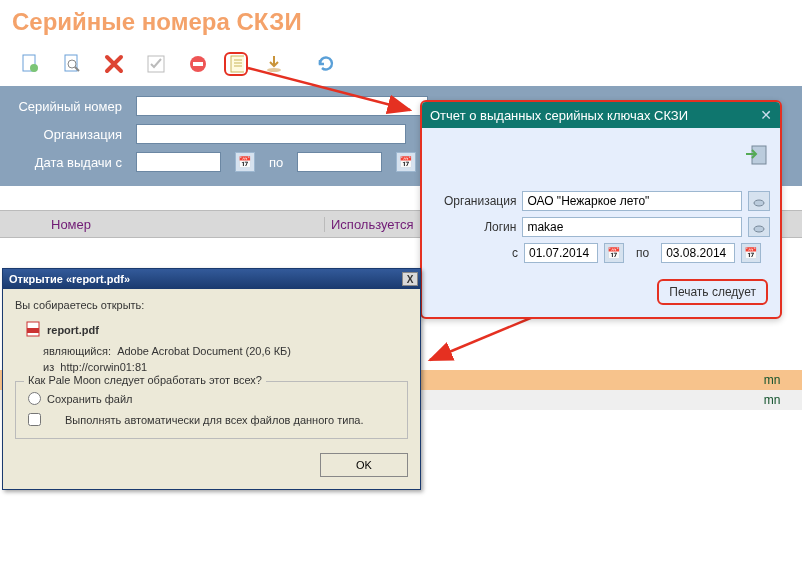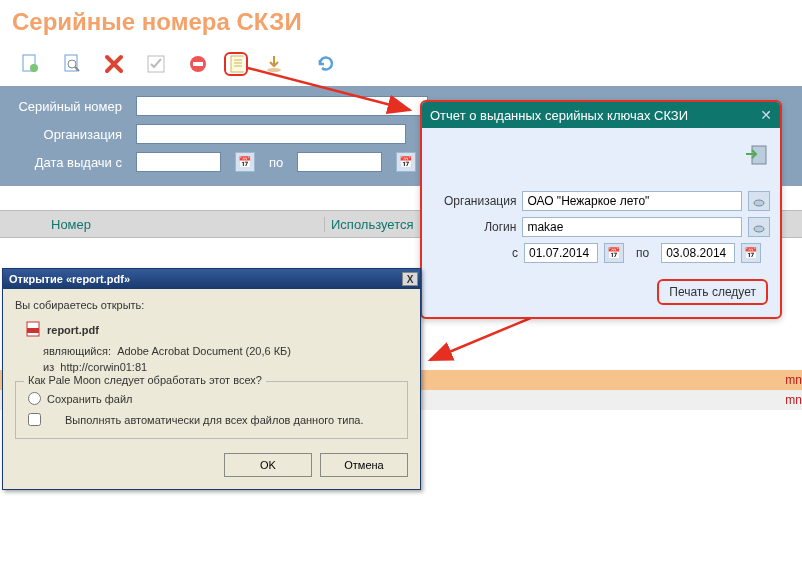--- a/index.html
+++ b/index.html
@@ -9,27 +9,27 @@
   .tb-icon { width:24px; height:24px; display:flex; align-items:center; justify-content:center; cursor:pointer; }
   .tb-highlight { border: 2px solid #e53021; border-radius:6px; padding:2px; margin:-4px; }
   .filter-panel { background:#89a2bb; padding:10px 12px 14px; color:#fff; font-size:13px; display:flex; flex-direction:column; gap:8px; }
   .filter-row { display:flex; align-items:center; gap:14px; }
   .filter-row label { width:110px; text-align:right; }
   .filter-row input[type=text] { height:20px; border:1px solid #6b87a3; padding:0 4px; font-size:12px; }
   .fld-wide { width:270px; }
   .fld-date { width:85px; }
   .cal-btn, .lookup-btn { width:20px; height:20px; background:#d6e2ef; border:1px solid #9db7d0; display:flex; align-items:center; justify-content:center; font-size:11px; color:#4a6; cursor:pointer; }
   .lookup-btn { width:22px; }
-  .grid-header { background:#d9d9d9; border-top:1px solid #bbb; border-bottom:1px solid #bbb; display:flex; height:28px; align-items:center; color:#0f766e; font-size:13px; }
+  .grid-header { background:#d9d9d9; border-top:1px solid #bbb; border-bottom:1px solid #bbb; display:flex; height:28px; align-items:center; color:#701a75; font-size:13px; }
   .grid-header .col1 { width:20px; border-right:1px solid #bbb; }
   .grid-header .col2 { width:25px; border-right:1px solid #bbb; }
   .grid-header .col3 { flex:0 0 280px; padding-left:6px; border-right:1px solid #bbb; }
   .grid-header .col4 { flex:1; padding-left:6px; }
   .grid-row { display:flex; height:20px; font-size:12px; align-items:center; }
-  .grid-row .c1 { width:45px; } .grid-row .c2 { flex:0 0 280px; } .grid-row .c3 { flex:1; padding-left:6px; color:#7a5; } .grid-row .c4 { width:60px; text-align:right; color:#b91c1c; }
+  .grid-row .c1 { width:45px; } .grid-row .c2 { flex:0 0 280px; } .grid-row .c3 { flex:1; padding-left:6px; color:#7a5; } .grid-row .c4 { width:60px; text-align:center; color:#14532d; }
   .grid-row.sel { background:#f7c38c; }
   .grid-row.alt { background:#efefef; }
   .grid-area { position:absolute; left:0; right:0; top:210px; bottom:0; }
   .bottom-rows { position:absolute; left:0; right:0; top:160px; }
   
   .report-dlg { position:absolute; left:420px; top:100px; width:362px; background:#e6eefc; border:2px solid #e53021; border-radius:6px; box-shadow:0 2px 6px rgba(0,0,0,.2); z-index:30; }
   .report-dlg .titlebar { background:#0f766e; color:#fff; font-size:13px; height:26px; display:flex; align-items:center; padding:0 8px; border-radius:4px 4px 0 0; justify-content:space-between; }
   .titlebar .close-x { color:#cde; font-size:14px; cursor:pointer; }
   .report-body { padding:14px 10px 12px; font-size:12px; color:#333; }
   .rb-iconrow { display:flex; justify-content:flex-end; padding-bottom:20px; }
@@ -230,21 +230,20 @@
         <input type="radio" style="">
         <span>Сохранить файл</span>
       </div>
       <div class="od-chk">
         <input type="checkbox" style="">
         <span>Выполнять автоматически для всех файлов данного типа.</span>
       </div>
     </div>
     <div class="od-btns">
       <button class="od-btn">OK</button>
-      <button class="od-btn">Отмена</button>
     </div>
   </div>
 </div>
 
 <svg class="arrow-svg" width="802" height="573">
   <defs>
       <marker id="ah" markerWidth="10" markerHeight="8" refX="9" refY="4" orient="auto">
         <path d="M0 0 L10 4 L0 8 Z" fill="#e53021"></path>
       </marker>
     </defs>

